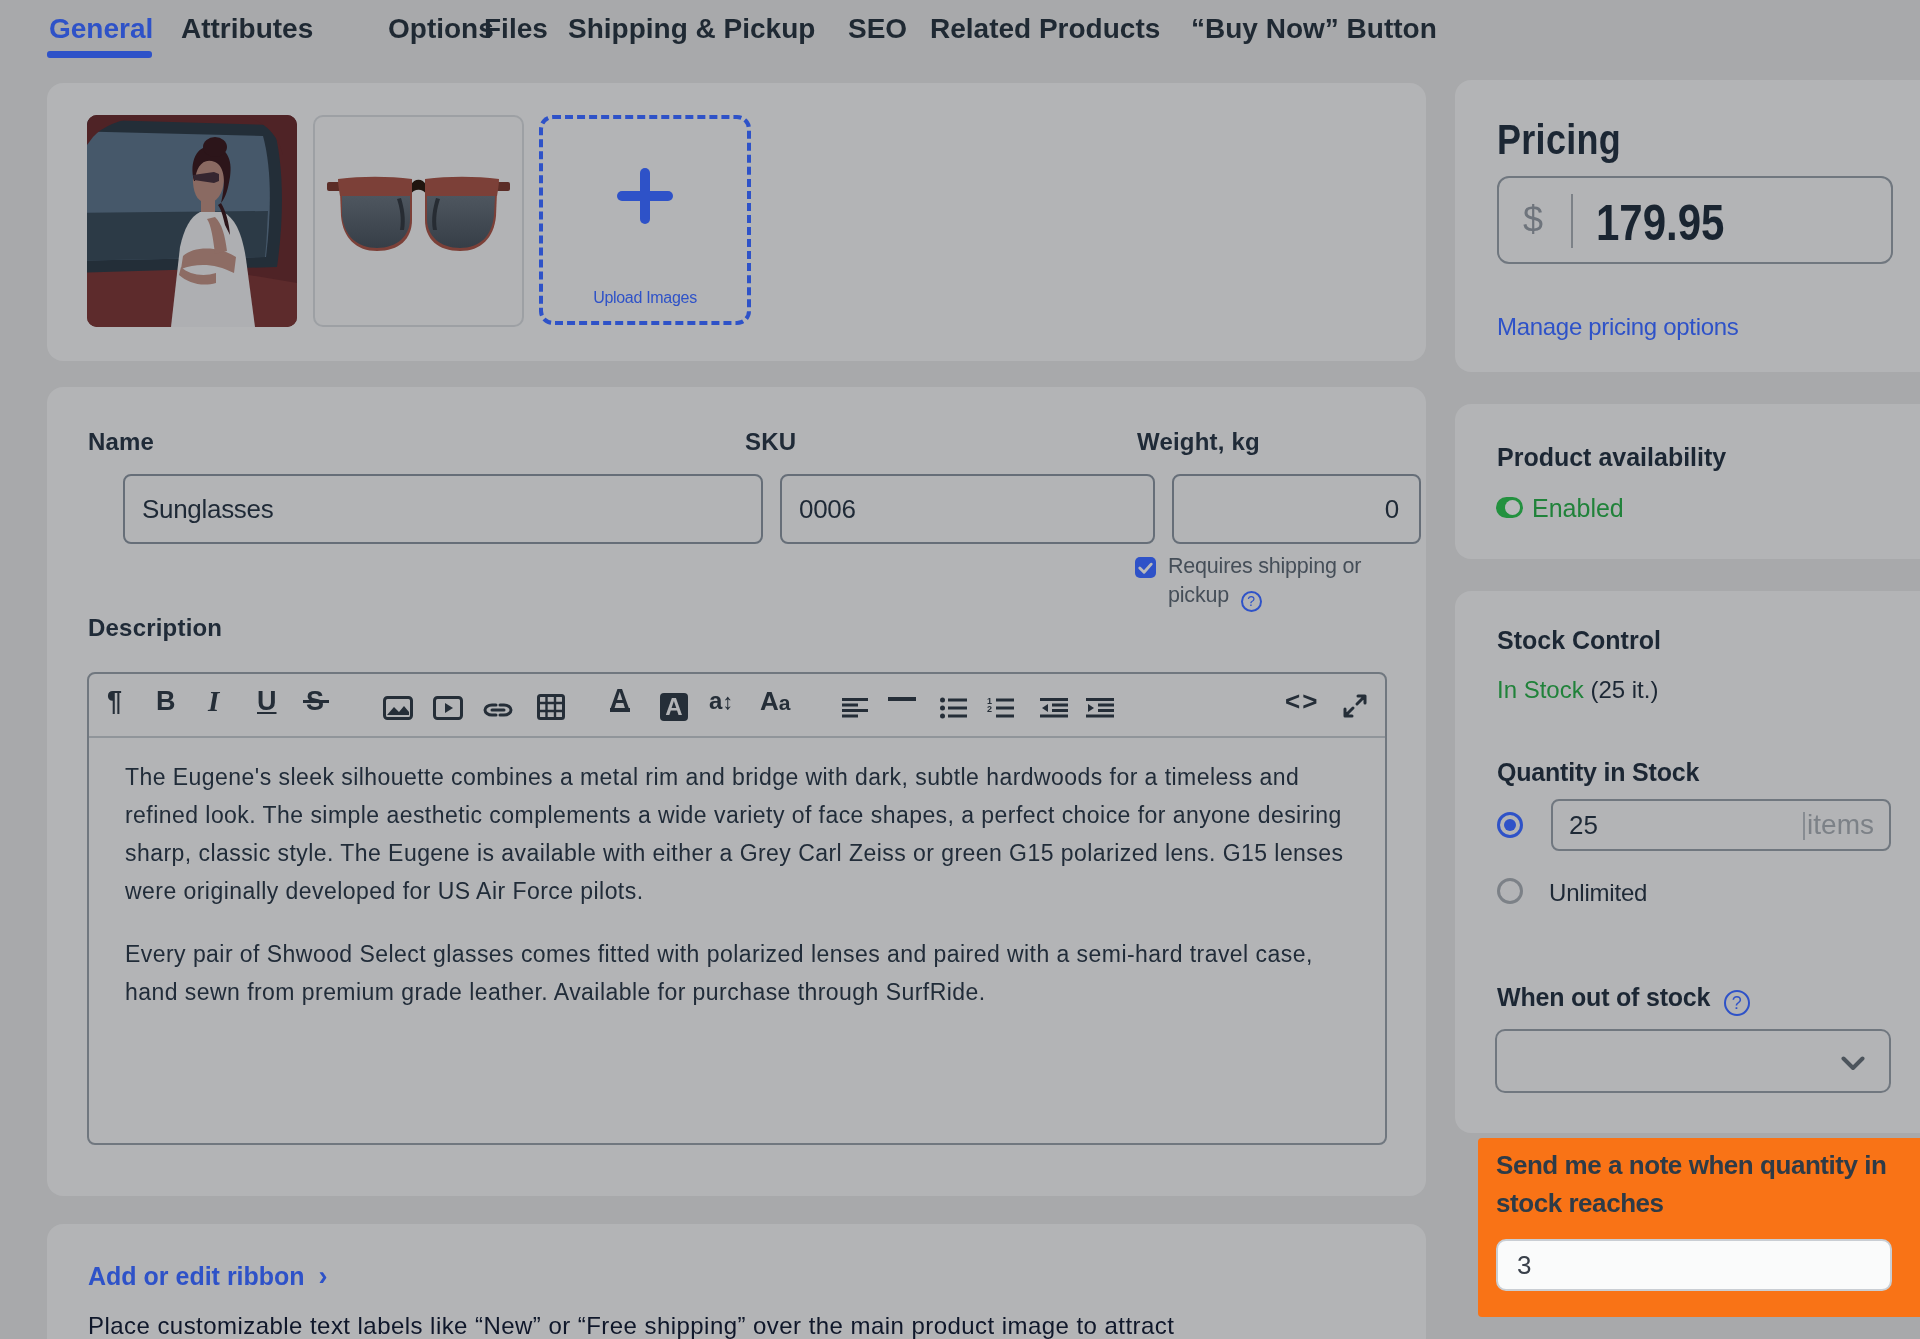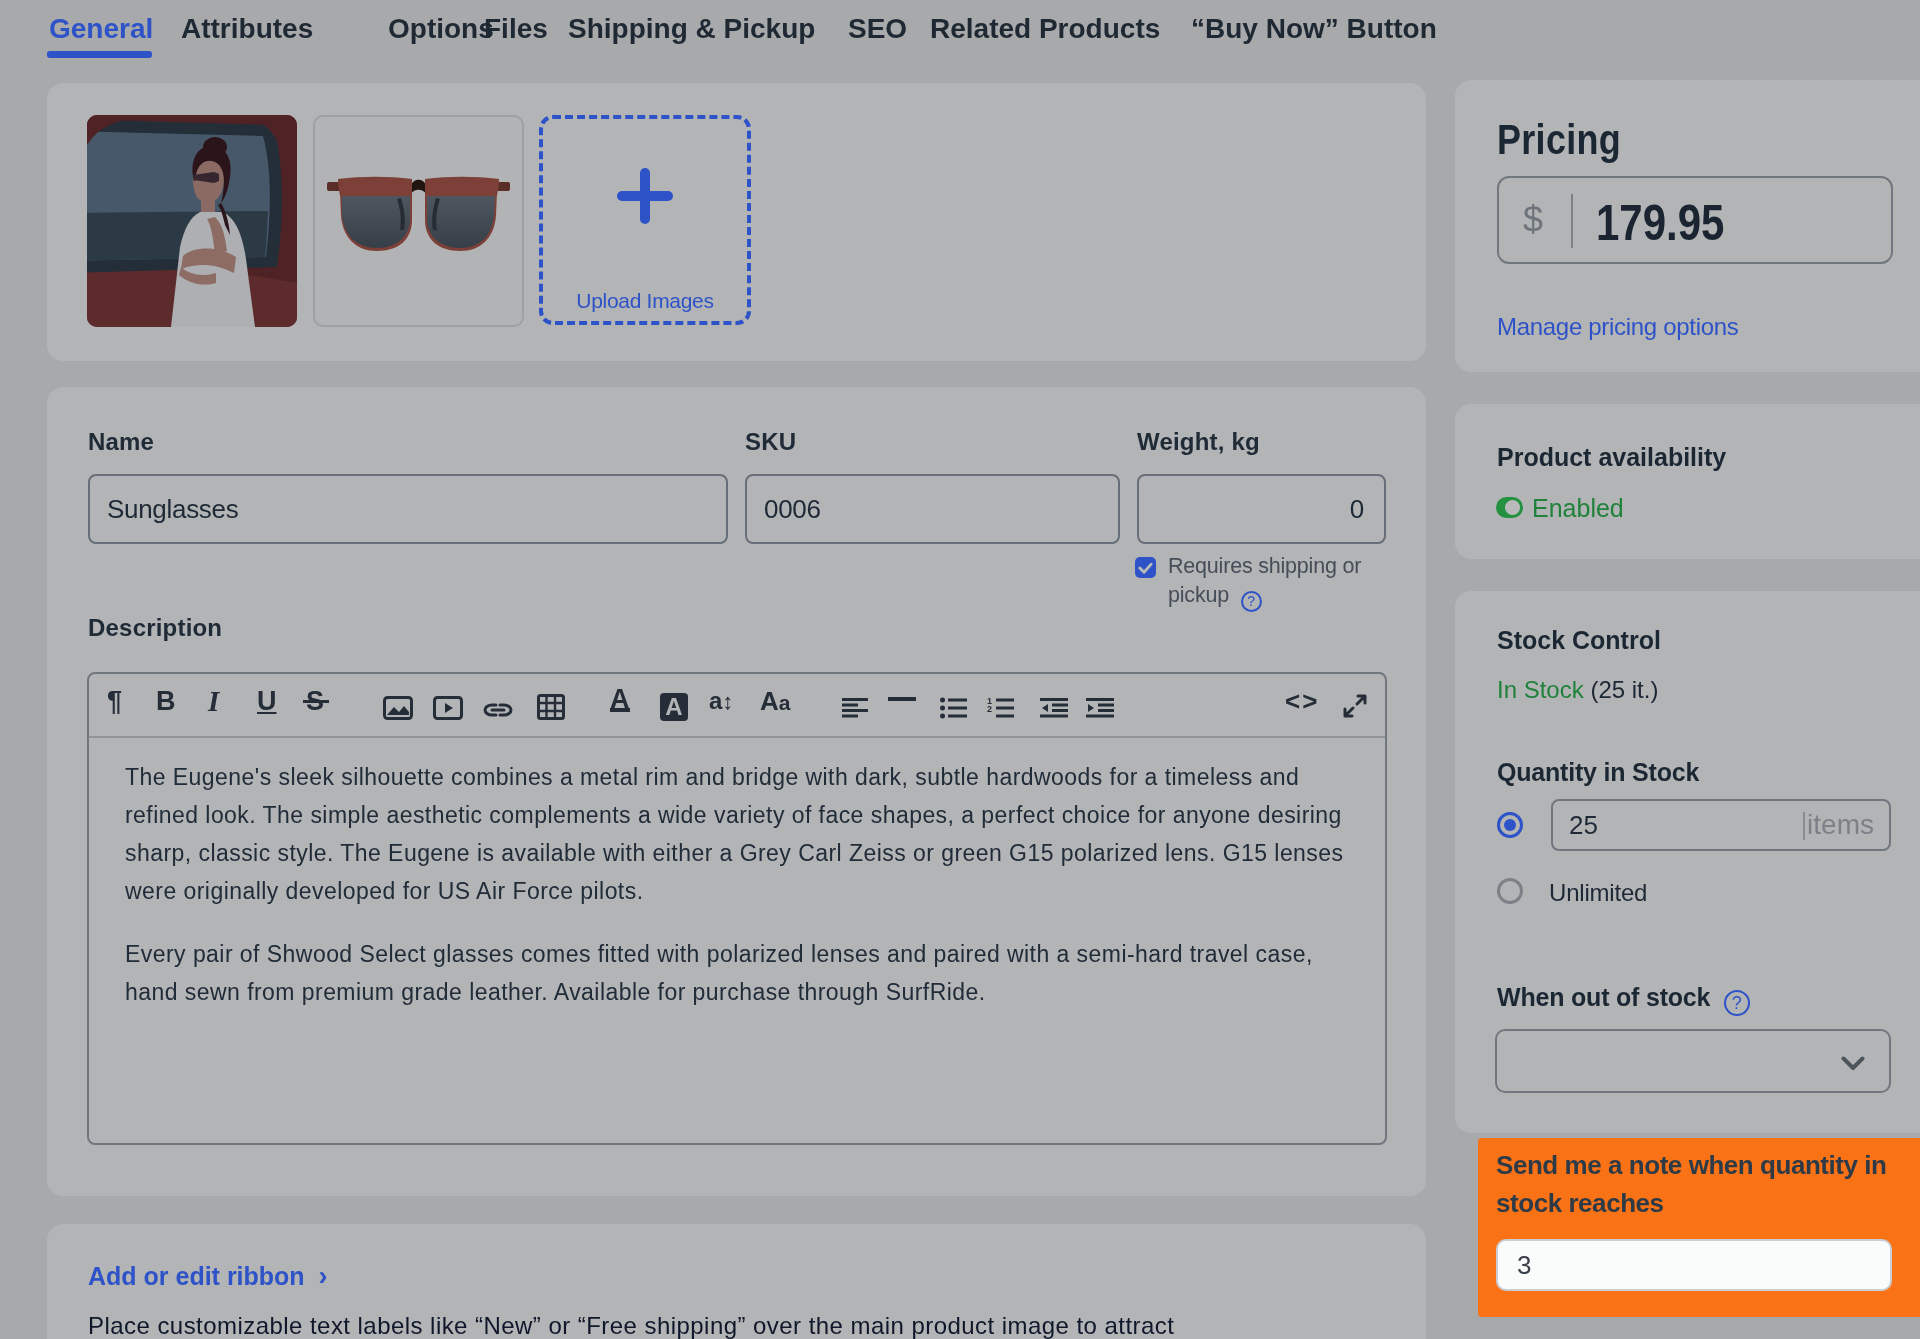--- a/index.html
+++ b/index.html
@@ -2,21 +2,21 @@
 <html><head>
 <meta charset="utf-8">
 <style>
   * { margin:0; padding:0; box-sizing:border-box; }
   html,body { width:1920px; height:1339px; overflow:hidden; }
   body { font-family:"Liberation Sans", sans-serif; background:#a8a9ab; position:relative; }
   .abs { position:absolute; }
   .card { position:absolute; background:#b3b4b6; border-radius:16px; }
   .tab { position:absolute; top:13px; font-size:28px; font-weight:bold; color:#1f2933; letter-spacing:0px; }
   .lbl { position:absolute; font-size:24px; font-weight:bold; color:#202b38; letter-spacing:0.2px; }
-  .inp { position:absolute; border:2px solid #666e78; border-radius:8px; font-size:26px; letter-spacing:-0.3px; color:#1e2936; }
+  .inp { position:absolute; border:2px solid #666e78; border-radius:8px; font-size:26px; letter-spacing:-0.3px; color:#1e2936;margin-left:35px; }
   .blue { color:#2e52c8; }
   .green { color:#20823a; }
 </style>
 </head>
 <body>
 
 <div class="tab blue" style="left:49px;">General</div>
 <div class="abs" style="left:47px; top:51px; width:105px; height:7px; background:#2e52c8; border-radius:3px;"></div>
 <div class="tab" style="left:181px;">Attributes</div>
 <div class="tab" style="left:348px;margin-left:40px;">Options</div>
@@ -65,21 +65,21 @@
   <path d="M110 75 L 182 75 L 181 99 C 179 121 166 134 145 134 C 123 134 110 122 110 103 Z" fill="#7c4038"></path>
   <path d="M27 79 L 95 79 L 95 102 C 95 119 82 131 62 131 C 42 131 29 119 27 98 Z" fill="url(#lg)"></path>
   <path d="M112 79 L 180 79 L 179 98 C 177 119 165 131 145 131 C 125 131 112 119 112 102 Z" fill="url(#lg)"></path>
   <path d="M86 81 C 89 91 91 102 89 113 L 85 113 C 87 102 85 91 82 82 Z" fill="#272c33"></path>
   <path d="M121 81 C 118 91 116 102 118 113 L 122 113 C 120 102 122 91 125 82 Z" fill="#272c33"></path>
 </svg>
 </div>
 <div class="abs" style="left:539px; top:115px; width:212px; height:210px; border-radius:14px; border:4px dashed #2e52c8;">
   <div class="abs" style="left:50%; top:72px; width:56px; height:10px; margin-left:-28px; background:#2e52c8; border-radius:5px;"></div>
   <div class="abs" style="left:50%; top:49px; width:10px; height:56px; margin-left:-5px; background:#2e52c8; border-radius:5px;"></div>
-  <div class="abs blue" style="width:100%; top:170px; text-align:center; font-size:21px; letter-spacing:-0.3px;">Upload Images</div>
+  <div class="abs blue" style="width:100%; top:170px; text-align:center; font-size:16px; letter-spacing:-0.3px;">Upload Images</div>
 </div>
 
 <div class="card" style="left:47px; top:387px; width:1379px; height:809px;"></div>
 <div class="lbl" style="left:88px; top:428px;">Name</div>
 <div class="inp" style="left:88px; top:474px; width:640px; height:70px; line-height:66px; padding-left:17px;">Sunglasses</div>
 <div class="lbl" style="left:745px; top:428px;">SKU</div>
 <div class="inp" style="left:745px; top:474px; width:375px; height:70px; line-height:66px; padding-left:17px;">0006</div>
 <div class="lbl" style="left:1137px; top:428px;">Weight, kg</div>
 <div class="inp" style="left:1137px; top:474px; width:249px; height:70px; line-height:66px; padding-right:20px; text-align:right;">0</div>
 

